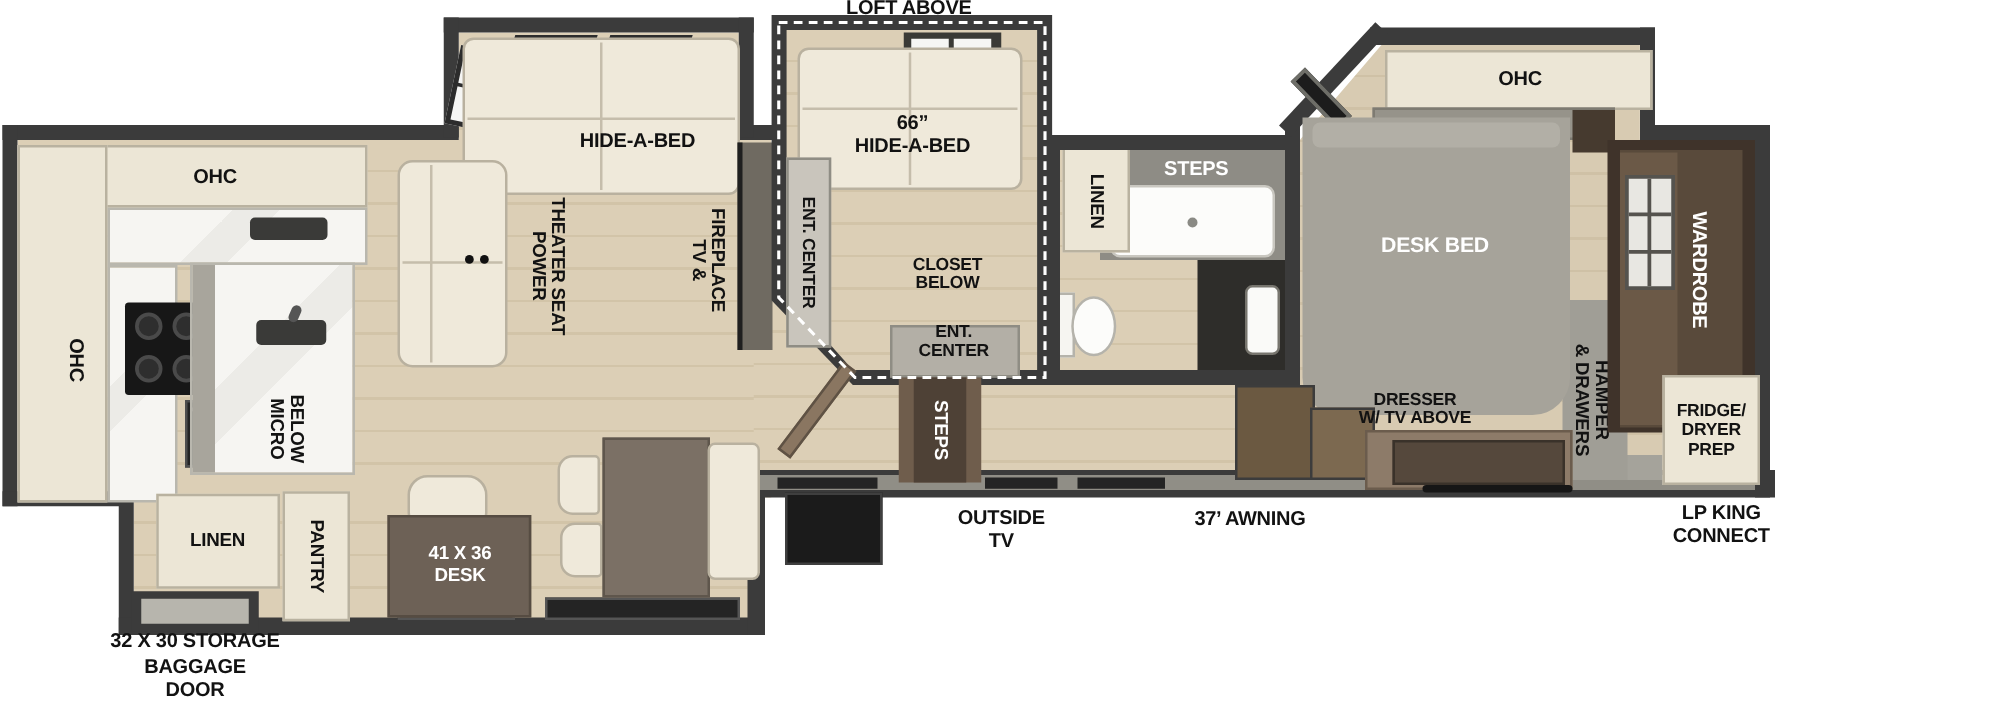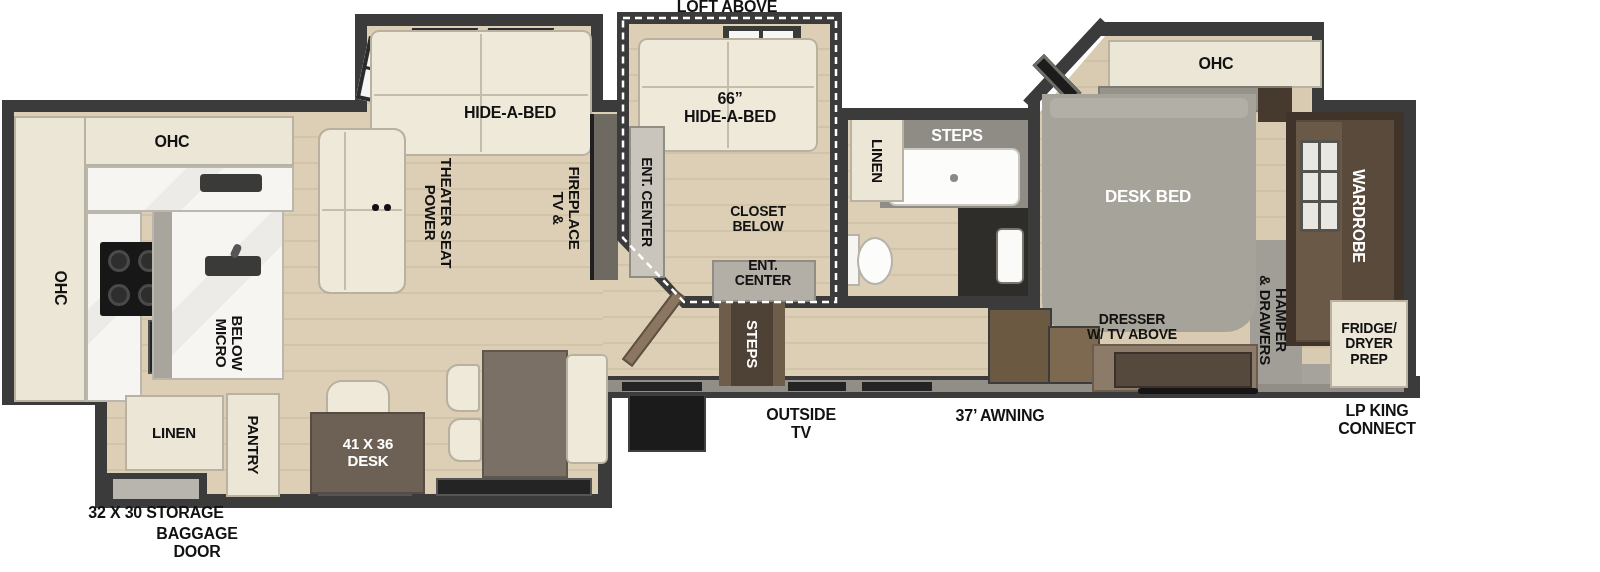--- a/index.html
+++ b/index.html
@@ -198,21 +198,21 @@
 PREP</div>
 
   <div class="abs" style="left:628px;top:394px;width:78px;height:58px;background:#1b1b1b;border:2px solid #3f3f3f;box-sizing:border-box;"></div>
 
   <svg class="overlay-svg" width="1600" height="572">
     <path d="M623,18 H836 V302 H684 L623,238 Z" fill="none" stroke="#ffffff" stroke-width="2.5" stroke-dasharray="7 5"></path>
   </svg>
 
   <div class="lbl" style="left:727px;top:7px;font-size:16px;">LOFT ABOVE</div>
   <div class="lbl" style="left:156px;top:513px;font-size:16px;">32 X 30 STORAGE</div>
-  <div class="lbl" style="left:156px;top:543px;font-size:16px;margin-left:41px;">BAGGAGE
+  <div class="lbl" style="left:156px;top:543px;font-size:16px;">BAGGAGE
 DOOR</div>
   <div class="lbl" style="left:801px;top:424px;font-size:16px;">OUTSIDE
 TV</div>
   <div class="lbl" style="left:1000px;top:416px;font-size:16px;">37’ AWNING</div>
   <div class="lbl" style="left:1377px;top:420px;font-size:16px;">LP KING
 CONNECT</div>
 
 </div>
 
 </body></html>

